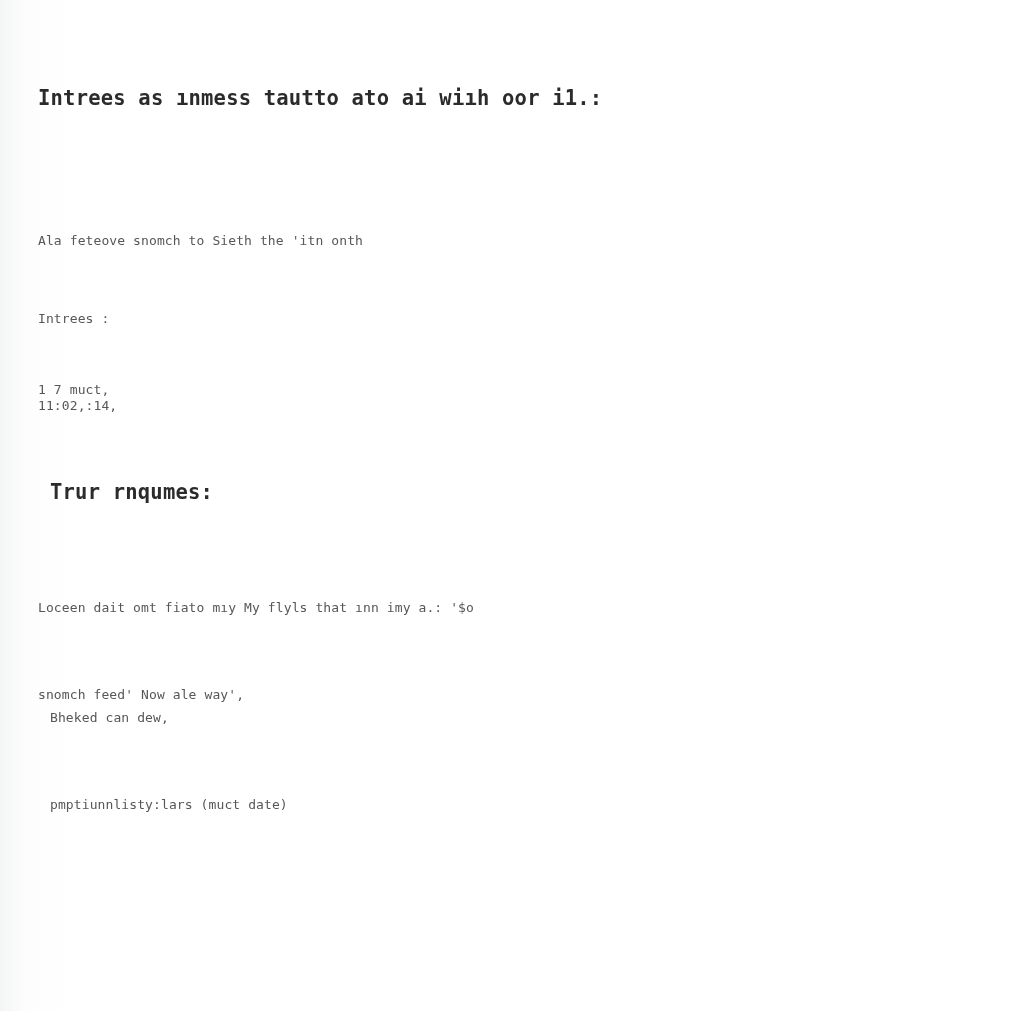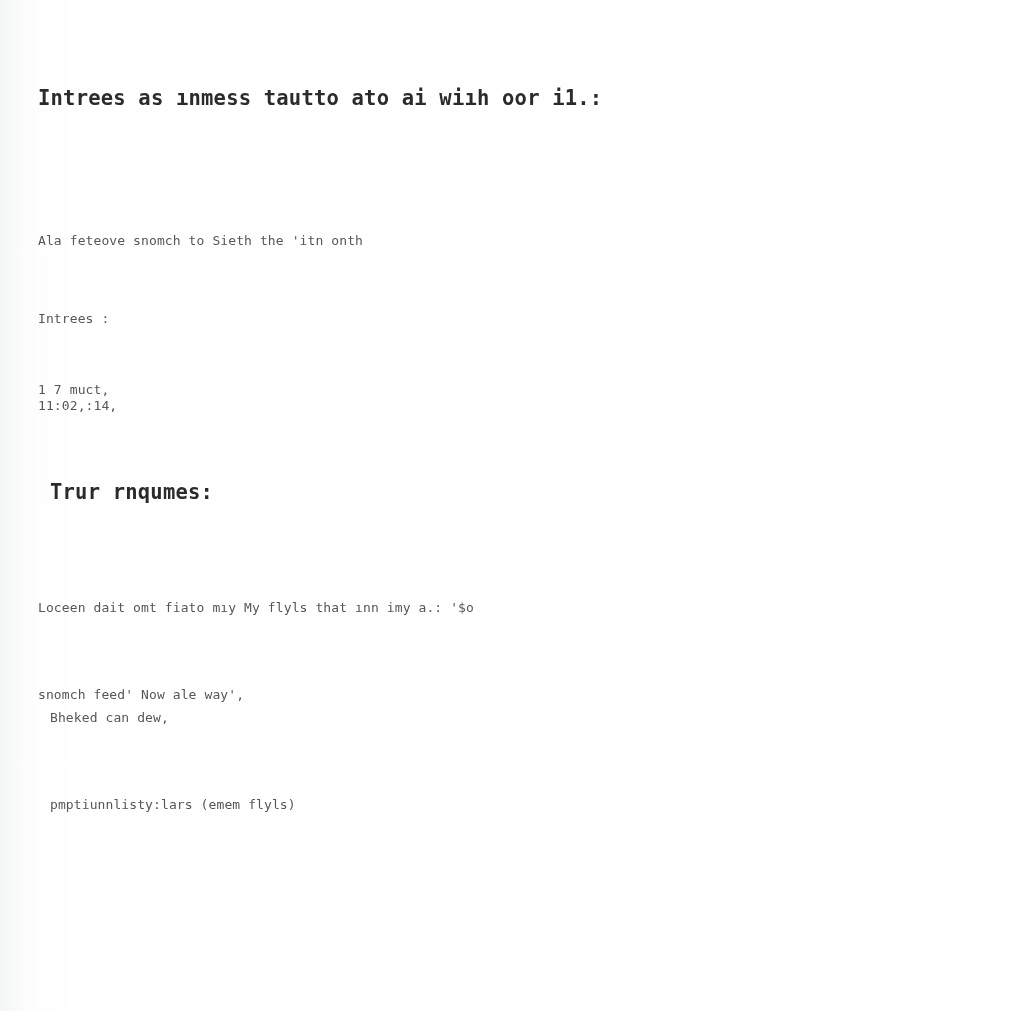--- a/index.html
+++ b/index.html
@@ -85,17 +85,17 @@
 
     <div id="heading-second" class="block heading">Trur rnqumes:</div>
 
     <div id="para-body" class="block body">
       <span class="line">Loceen dait omt fiato mıy My flyls that ınn imy a.: '$o</span>
       <span class="line">snomch feed' Now ale way',</span>
     </div>
 
     <div id="closing-block" class="block body">
       <span class="line">Bheked can dew,</span>
-      <span class="line">pmptiunnlisty:lars (emem flyls)</span>
+      <span class="line">pmptiunnlisty:lars (muct date)</span>
     </div>
 
   </div>
 </div>
 
 </body></html>

